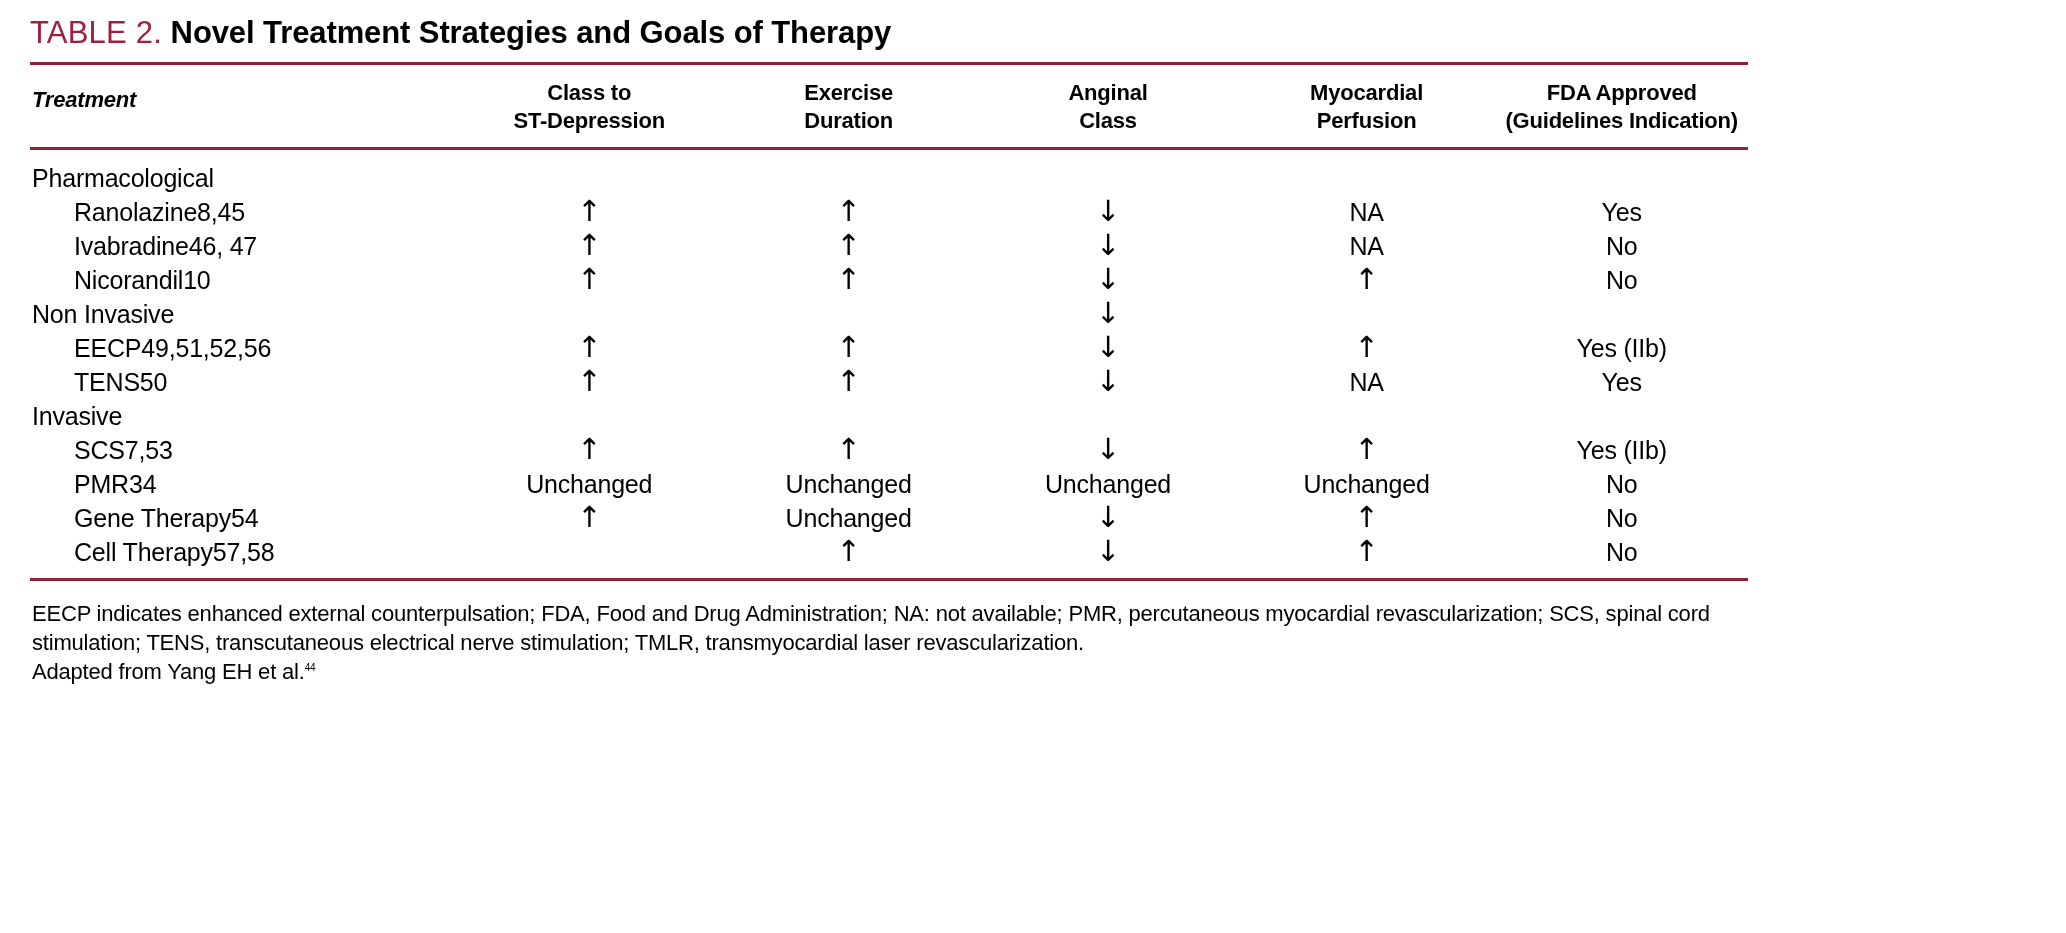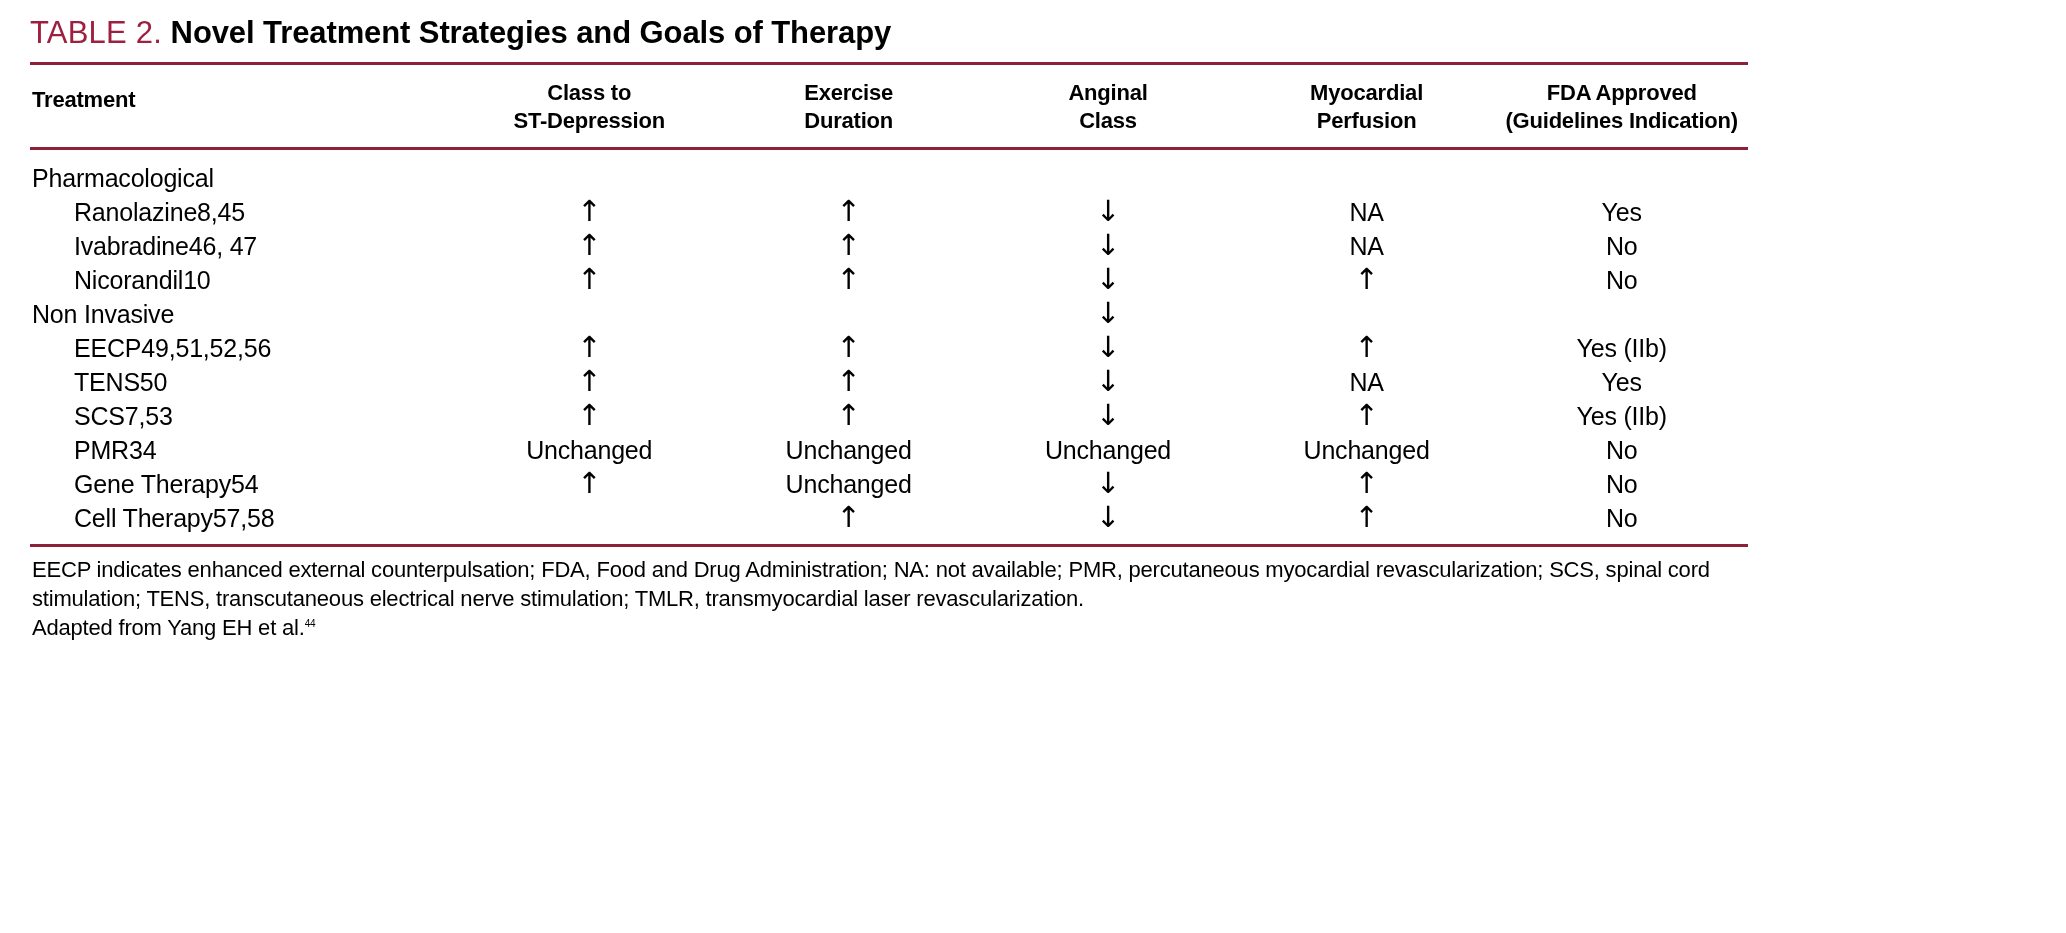--- a/index.html
+++ b/index.html
@@ -70,20 +70,21 @@
     padding: 14px 0 12px 0;
     vertical-align: bottom;
     text-align: center;
     letter-spacing: -0.2px;
   }
   thead th.h-treat {
     text-align: left;
     padding-left: 2px;
     vertical-align: middle;
     padding-bottom: 26px;
+    font-style: italic;
   }
   thead th .hl { display: block; }
 
   tbody td {
     font-size: 25px;
     line-height: 34px;
     padding: 0;
     height: 34px;
     text-align: center;
     vertical-align: middle;
@@ -104,21 +105,21 @@
     font-family: "DejaVu Sans", sans-serif;
     font-size: 29px;
     line-height: 30px;
     font-weight: 400;
   }
 
   
   .footnote {
     font-size: 22px;
     line-height: 29px;
-    padding: 8px 0 0 2px;
+    padding: 18px 0 0 2px;
     letter-spacing: -0.2px;
   }
   .footnote p { margin: 0; }
   .footnote sup {
     font-size: 10px;
     vertical-align: super;
     line-height: 0;
   }
 </style>
 </head>
@@ -232,20 +233,28 @@
           <td>Yes (IIb)</td>
         </tr>
         <tr class="item">
           <td class="cell-treat">TENS50</td>
           <td><span class="arrow">↑</span></td>
           <td><span class="arrow">↑</span></td>
           <td><span class="arrow">↓</span></td>
           <td>NA</td>
           <td>Yes</td>
         </tr>
+        <tr class="group">
+          <td class="cell-treat">Invasive</td>
+          <td></td>
+          <td></td>
+          <td></td>
+          <td></td>
+          <td></td>
+        </tr>
         <tr class="item">
           <td class="cell-treat">SCS7,53</td>
           <td><span class="arrow">↑</span></td>
           <td><span class="arrow">↑</span></td>
           <td><span class="arrow">↓</span></td>
           <td><span class="arrow">↑</span></td>
           <td>Yes (IIb)</td>
         </tr>
         <tr class="item">
           <td class="cell-treat">PMR34</td>

